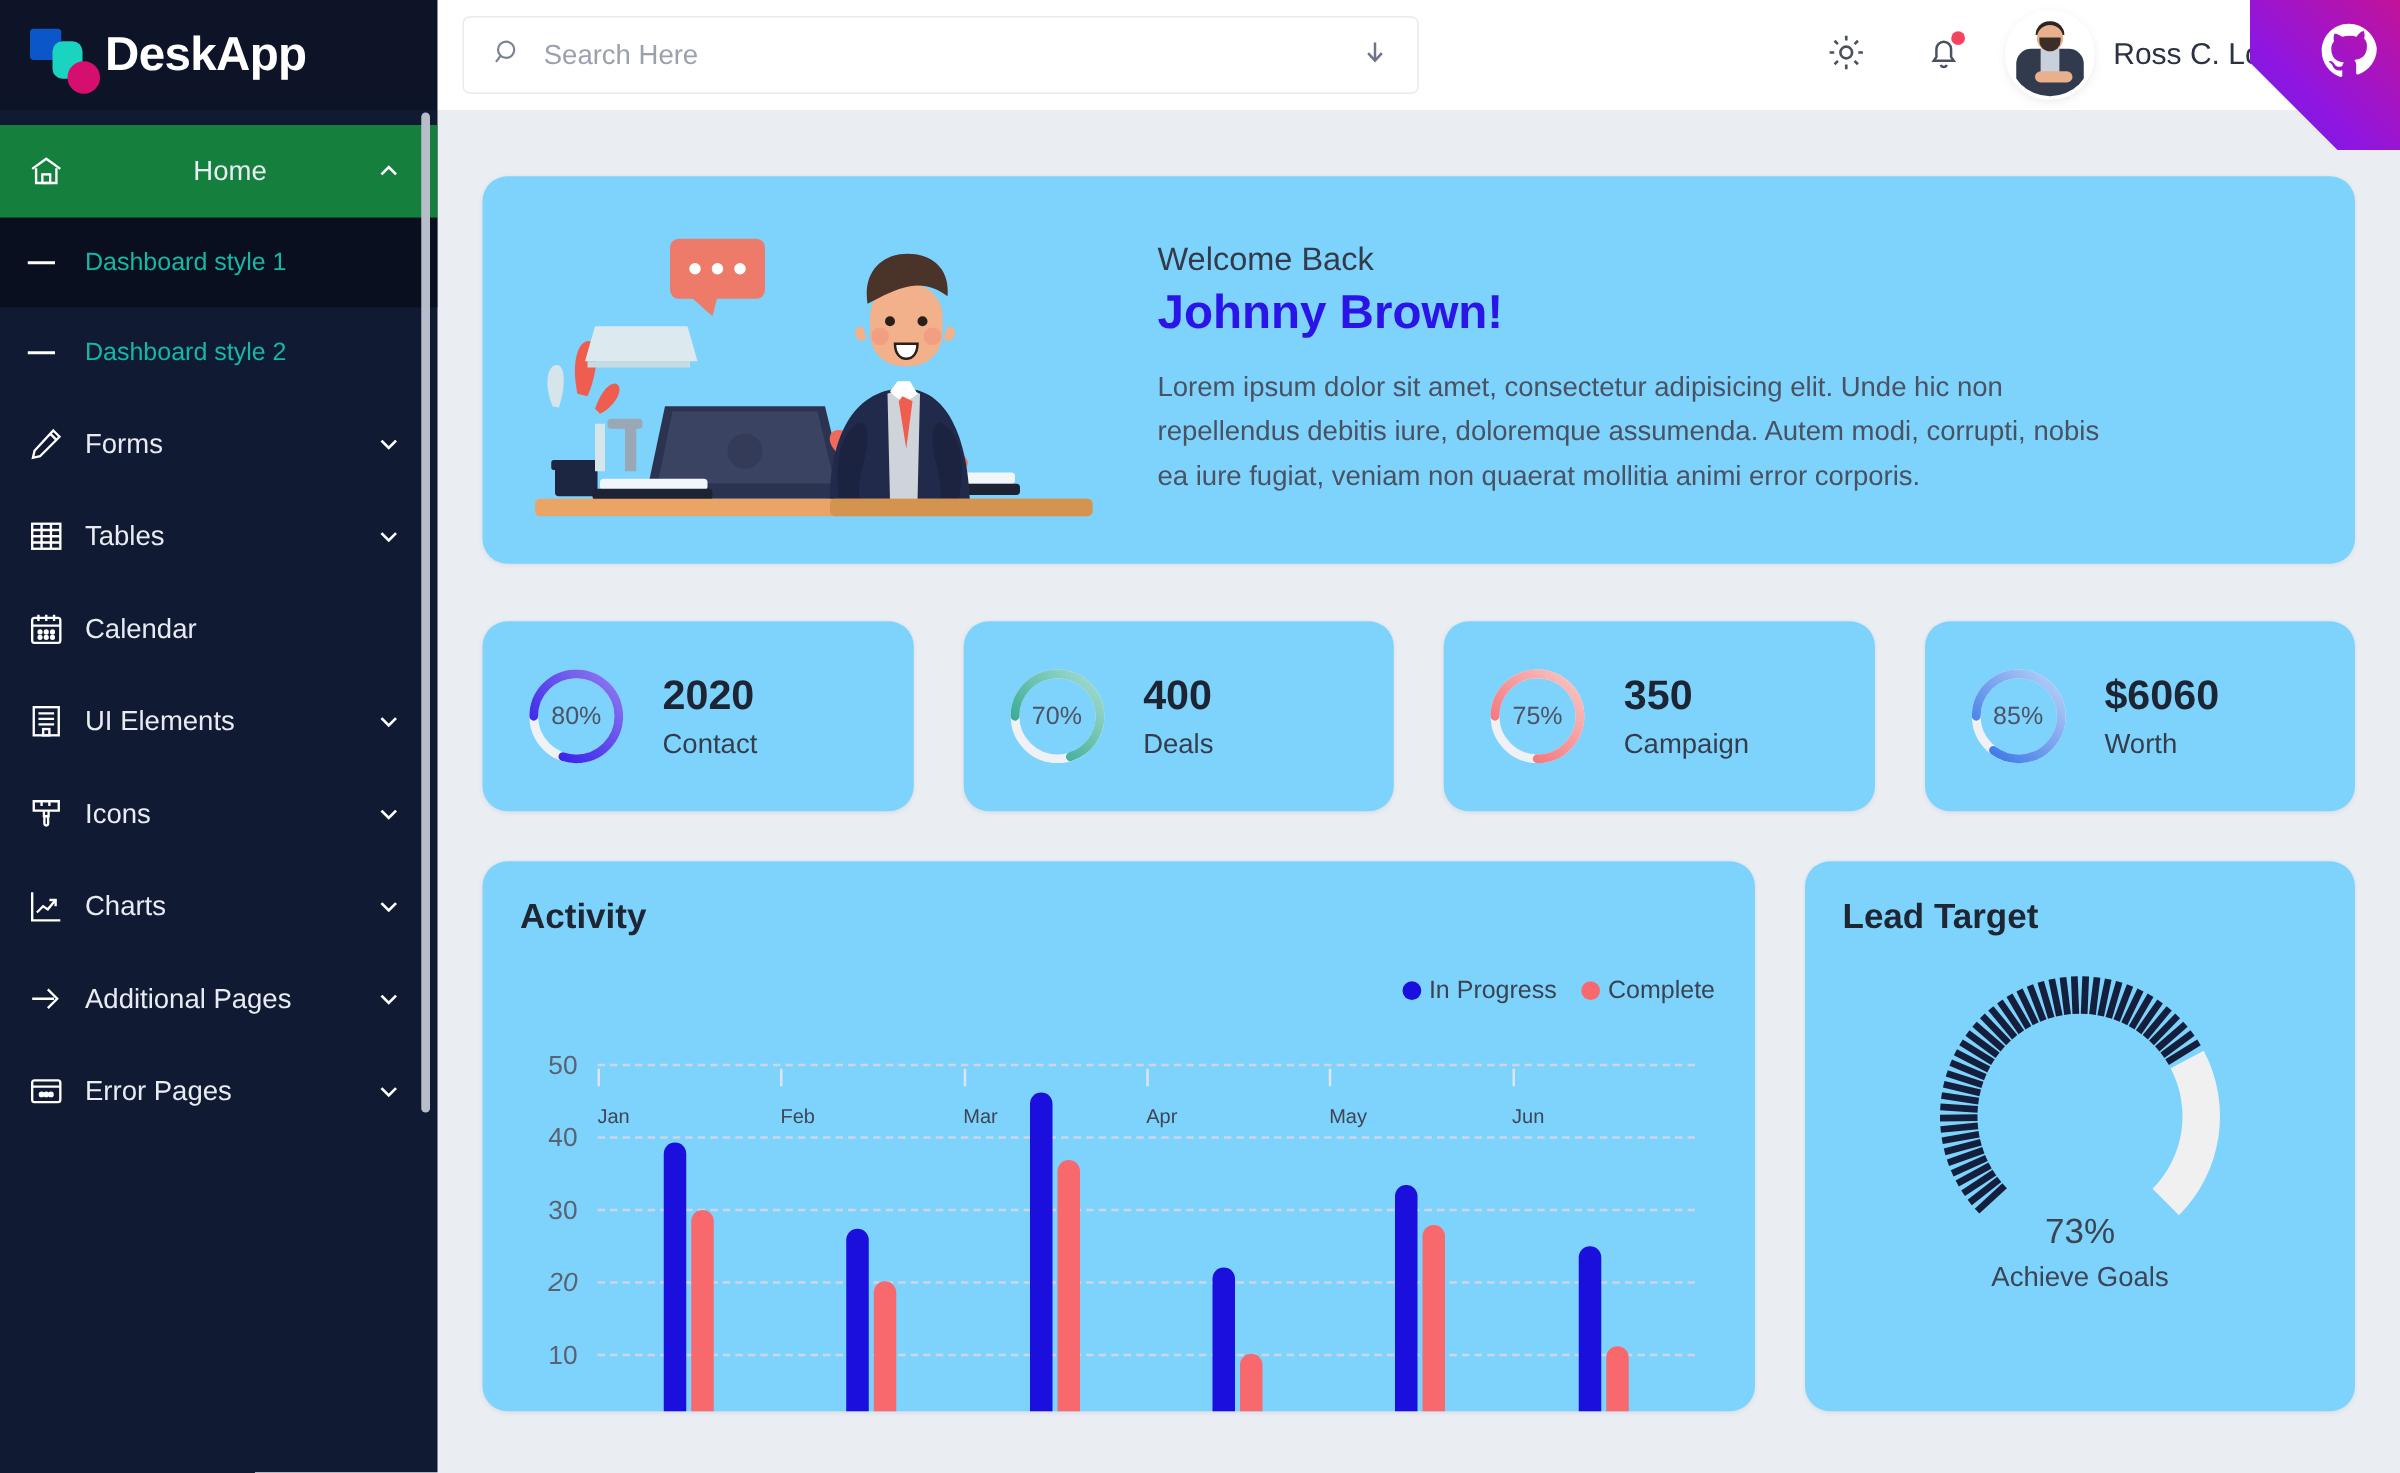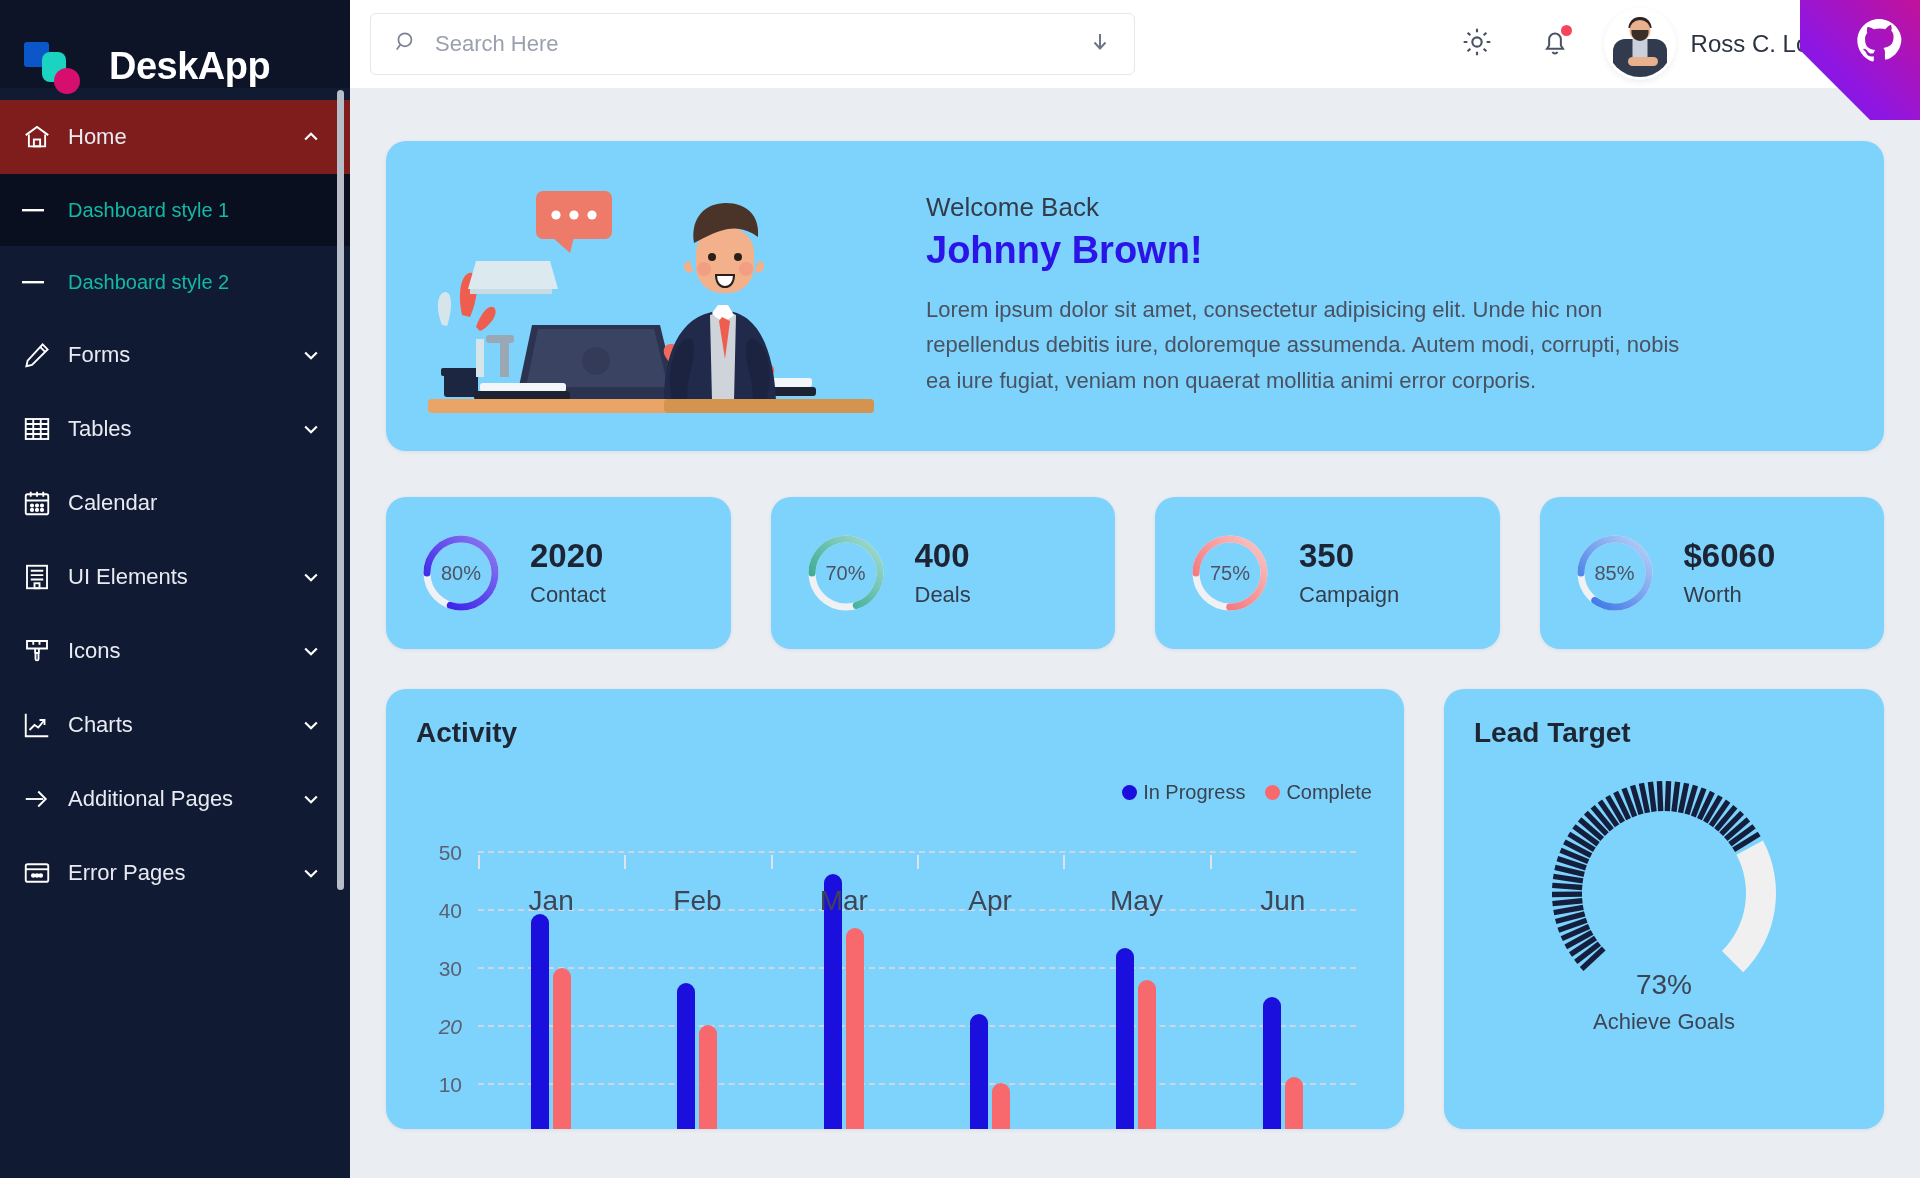--- a/index.html
+++ b/index.html
@@ -10,36 +10,35 @@
     color:#2d3748;
   }
   #app { position:relative; width:1920px; height:1178px; display:flex; }
 
   
   .sidebar {
     width:350px; height:1178px; flex:0 0 350px;
     background:#111a33; position:relative; overflow:hidden;
   }
   .brand {
-    height:88px; display:flex; align-items:flex-end; padding-left:22px;
+    height:88px; display:flex; align-items:center; padding-left:22px;
     background:#0d1428;
-    gap:25px;
   }
   .brand-logo { position:relative; width:56px; height:50px; flex:0 0 56px; }
   .lg-sq { position:absolute; left:2px; top:4px; width:25px; height:25px; background:#0b57c9; border-radius:3px; }
   .lg-rr { position:absolute; left:20px; top:14px; width:24px; height:30px; background:#1ad3c0; border-radius:8px; }
   .lg-ci { position:absolute; left:32px; top:30px; width:26px; height:26px; background:#d60f6e; border-radius:50%; }
   .brand-name { color:#fff; font-size:38px; font-weight:bold; letter-spacing:-0.5px; margin-left:6px; }
 
   .nav { padding-top:12px; }
   .nav-item {
     display:flex; align-items:center; height:74px; padding:0 28px 0 22px;
     color:#e8ebf2; cursor:pointer; position:relative;
   }
-  .nav-item.active { background:#7f1d1d; }
+  .nav-item.active { background:#15803d;text-align:center; }
   .nav-item .ico { width:46px; flex:0 0 46px; display:flex; align-items:center; }
   .nav-item .lbl { font-size:22px; flex:1; }
   .nav-item .chev { width:22px; flex:0 0 22px; display:flex; justify-content:center; }
   .sub-item {
     display:flex; align-items:center; height:72px; padding-left:22px;
     color:#14b8a6; font-size:20px; cursor:pointer;
   }
   .sub-item.dark { background:#0a0f1f; }
   .sub-item .dash { width:46px; flex:0 0 46px; display:flex; align-items:center; }
   .sb-track { position:absolute; right:6px; top:88px; width:7px; height:1090px; }
@@ -114,21 +113,21 @@
   .legend-item { display:flex; align-items:center; font-size:20px; color:#3b4250; }
   .legend-dot { width:15px; height:15px; border-radius:50%; margin-right:6px; }
 
   .chart { position:absolute; left:30px; right:30px; top:140px; bottom:0; }
   .plot { position:absolute; left:62px; right:18px; top:22px; height:290px; }
   .gridline { position:absolute; left:0; right:0; height:0; border-top:2px dashed #cdd6e5;text-align:right; }
   .ytick { position:absolute; right:calc(100% + 16px); transform:translateY(-50%); font-size:21px; color:#5a6172; white-space:nowrap; }
   .groups { position:absolute; left:0; right:0; bottom:4px; top:0; display:flex; }
   .group { flex:1; position:relative; display:flex; align-items:flex-end; justify-content:center; gap:4px; }
   .bar { width:18px; border-radius:9px 9px 0 0; }
-  .xtick { position:absolute; top:34px; left:0; right:0; text-align:center; font-size:28px; color:#3e4555; }
+  .xtick { position:absolute; top:34px; left:0; right:0; font-size:16px; color:#3e4555; }
   .tickmark { position:absolute; top:4px; left:0; width:2px; height:14px; background:#dfe4ec; }
 
   .gauge-wrap { position:absolute; left:0; right:0; top:80px; display:flex; flex-direction:column; align-items:center; }
   .gauge { position:relative; width:248px; height:248px; }
   .gauge-val { font-size:28px; color:#3c4453; margin-top:-48px; }
   .gauge-lbl { font-size:22px; color:#3d4453; margin-top:8px; }
 </style>
 </head>
 <body>
 

